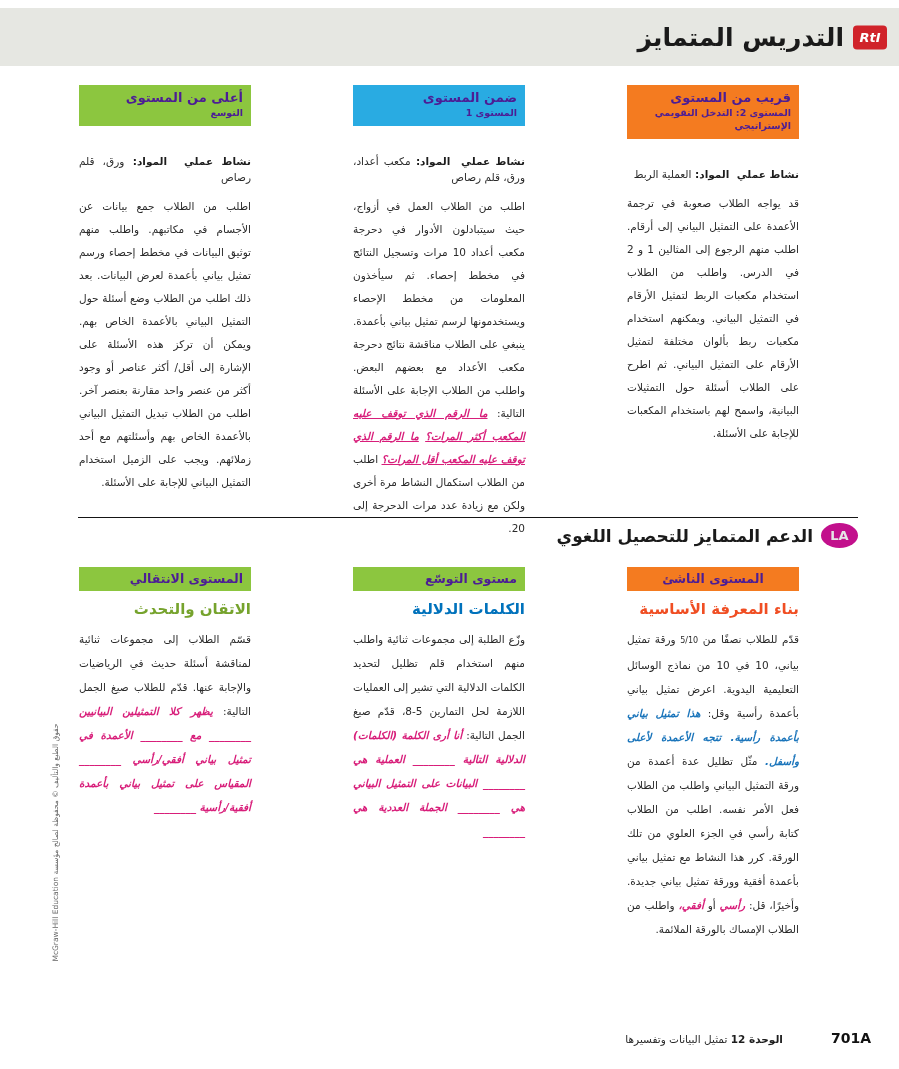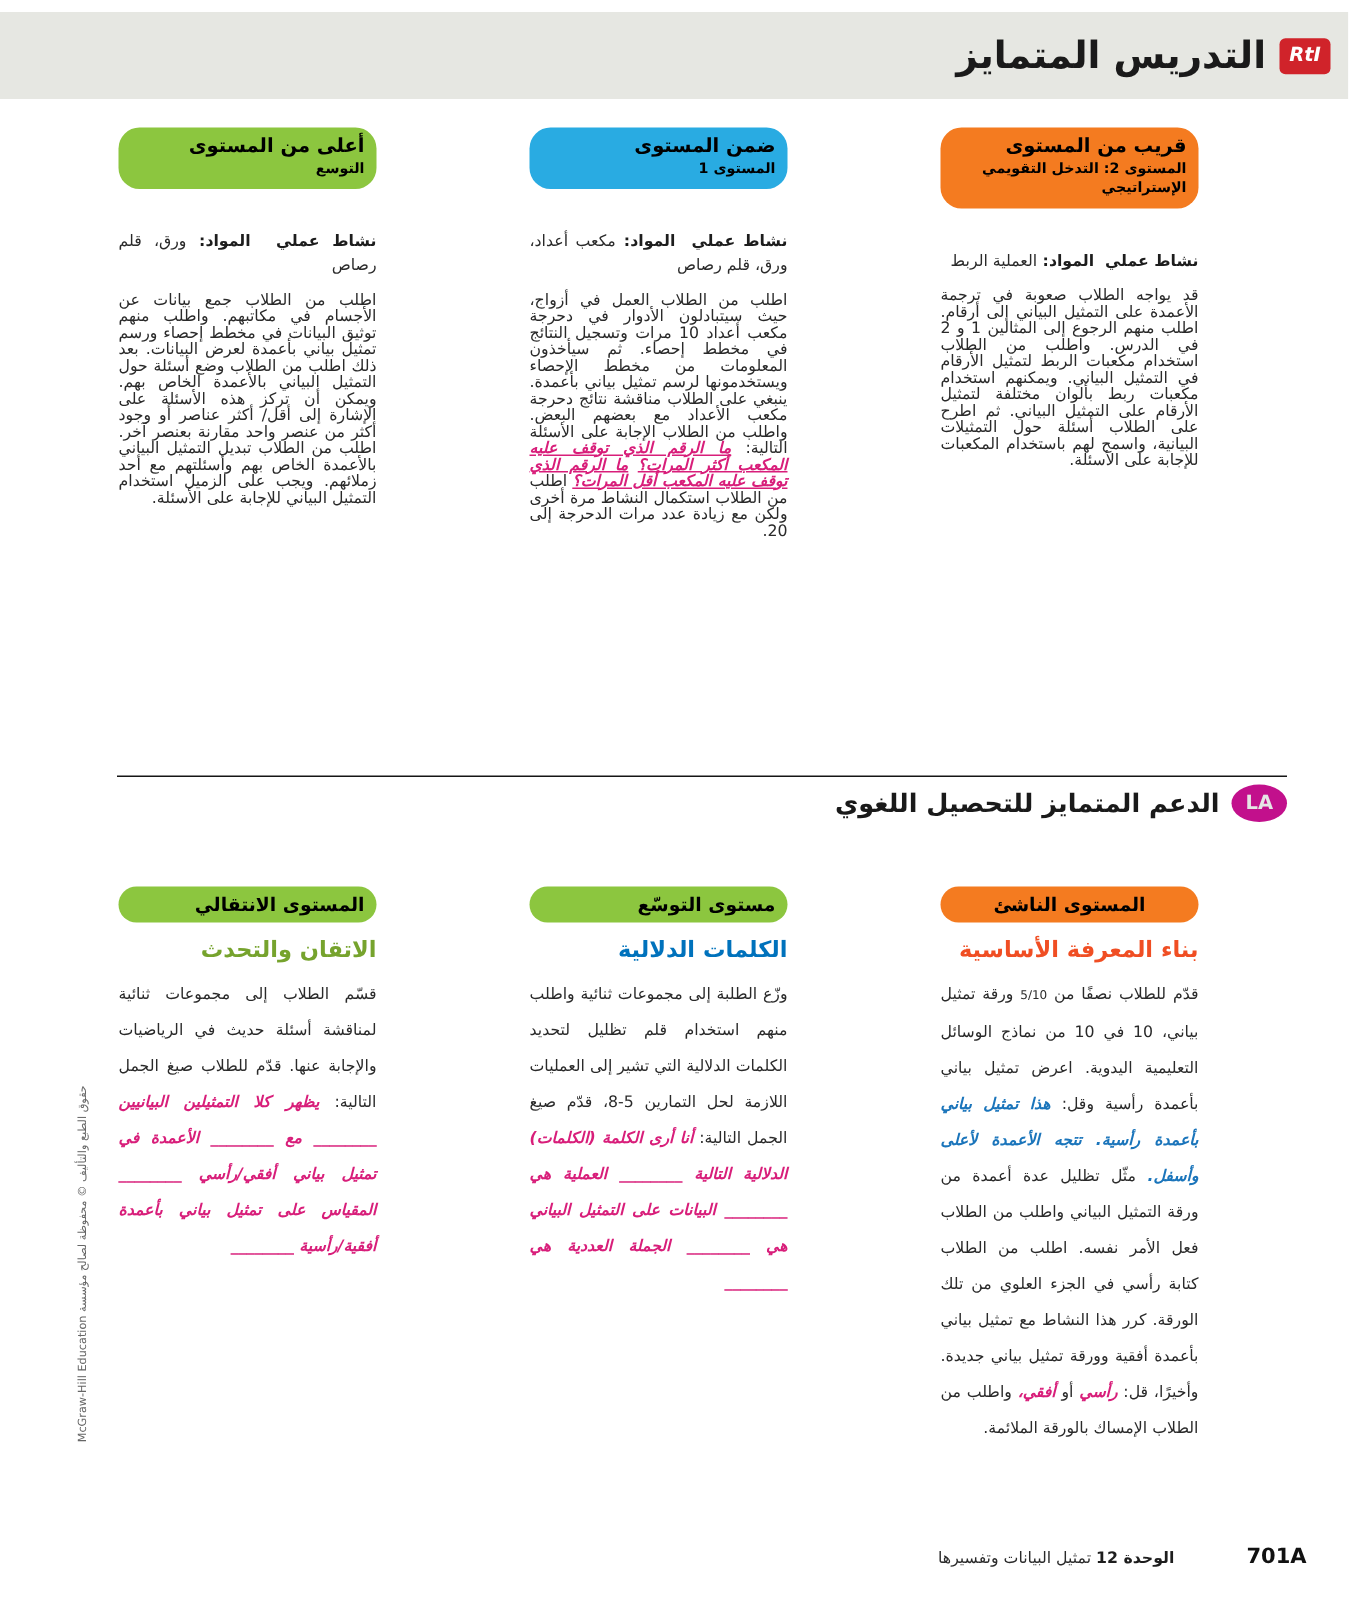--- a/index.html
+++ b/index.html
@@ -14,27 +14,27 @@
     display:flex;align-items:center;gap:9px;}
   .rti-badge{width:34px;height:24px;background:#d0232a;border-radius:4px;color:#fff;
     font-weight:bold;font-style:italic;font-size:13px;display:flex;align-items:center;
     justify-content:center;direction:ltr;flex:0 0 auto;}
   .band-title{font-size:25px;font-weight:bold;color:#1a1a1a;}
   
   .grid{position:absolute;right:100px;width:721px;display:grid;
     grid-template-columns:172px 172px 172px;column-gap:102px;direction:rtl;}
   .s1{top:85px;}
   .s2-grid{top:567px;}
-  .tier-header{color:#000000;padding:5px 8px 6px;border-radius:14px;}
+  .tier-header{color:#4c1d95;padding:5px 8px 6px;}
   .tier-title{font-weight:bold;font-size:13px;line-height:1.25;}
   .tier-subtitle{font-weight:bold;font-size:9.5px;line-height:1.35;margin-top:1px;}
-  .one-line{padding:4px 8px;margin-top:24px;}
+  .one-line{padding:4px 8px;}
   .one-line .tier-title{font-size:12.5px;}
   .materials{margin:28px 0 0;font-size:10.5px;line-height:1.5;text-align:justify;}
-  .body-text{margin:9px 0 0;font-size:10.5px;line-height:11px;text-align:justify;}
+  .body-text{margin:9px 0 0;font-size:10.5px;line-height:23px;text-align:justify;}
   .s2-grid .body-text{line-height:24px;margin-top:9px;}
   .tier-subtitle2{margin-top:9px;font-weight:bold;font-size:15px;}
   
   .b{font-weight:bold;color:#1d1d1d;}
   .pk{color:#d81e7a;font-style:italic;font-weight:bold;}
   .pku{color:#d81e7a;font-style:italic;font-weight:bold;text-decoration:underline;}
   .bl{color:#1b75bb;font-style:italic;font-weight:bold;}
   .frac{font-size:8px;}
   
   .divider{position:absolute;top:517px;right:41px;left:78px;border-top:1.6px solid #151515;}

